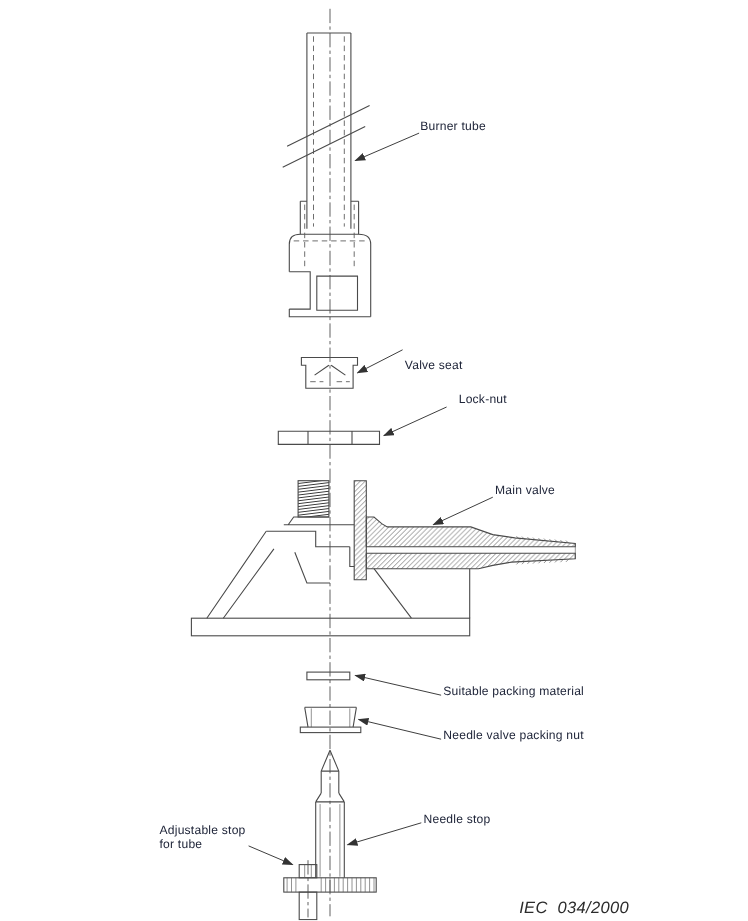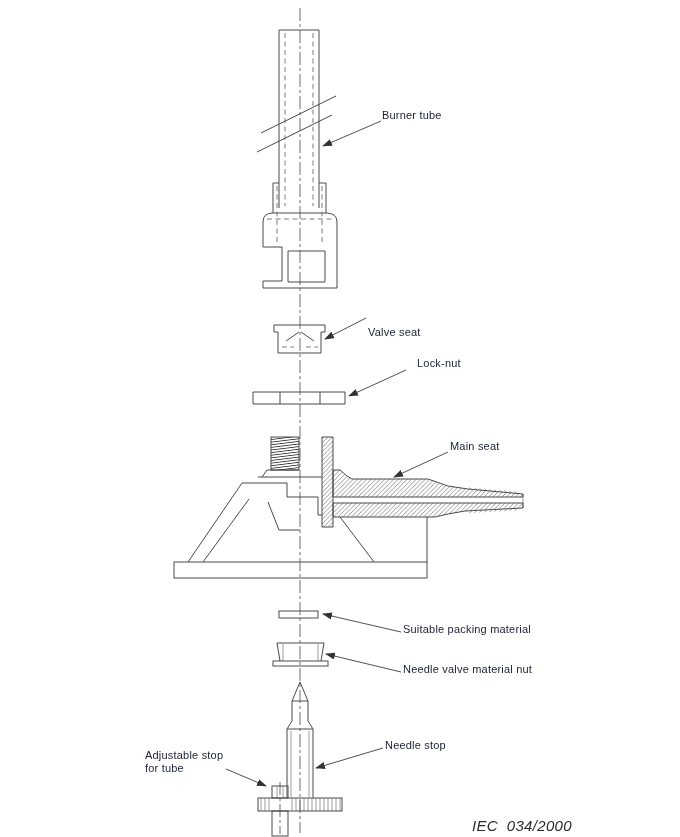--- a/index.html
+++ b/index.html
@@ -130,25 +130,25 @@
       <line class="leader" x1="226" y1="769" x2="266" y2="786" marker-end="url(#arr)"></line>
     </g>
   </svg>
 
   <div class="lbl" style="left:382px; top:109px;">Burner tube</div>
 
   <div class="lbl" style="left:368px; top:305px;margin-top:21px;">Valve seat</div>
 
   <div class="lbl" style="left:417px; top:357px;">Lock-nut</div>
 
-  <div class="lbl" style="left:450px; top:440px;">Main seat</div>
+  <div class="lbl" style="left:450px; top:440px;">Main valve</div>
 
   <div class="lbl" style="left:403px; top:623px;text-align:right;">Suitable packing material</div>
 
-  <div class="lbl" style="left:403px; top:663px;">Needle valve material nut</div>
+  <div class="lbl" style="left:403px; top:663px;">Needle valve packing nut</div>
 
   <div class="lbl" style="left:385px; top:739px;">Needle stop</div>
 
   <div class="lbl" style="left:145px; top:749px;">
     <div>Adjustable stop</div>
     <div>for tube</div>
   </div>
 
   <div class="ref" style="left:472px; top:817px;">IEC  034/2000</div>
 

